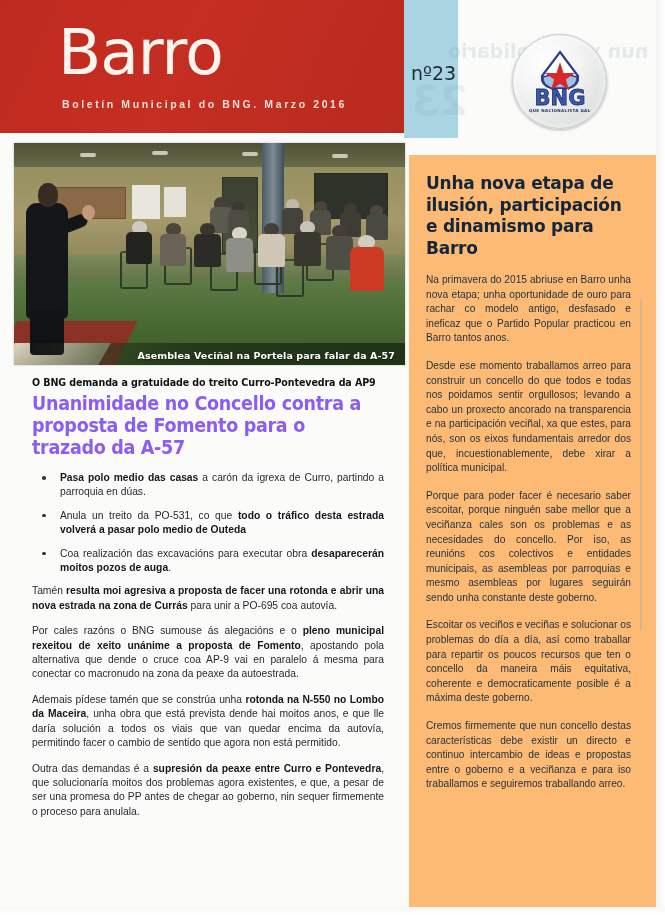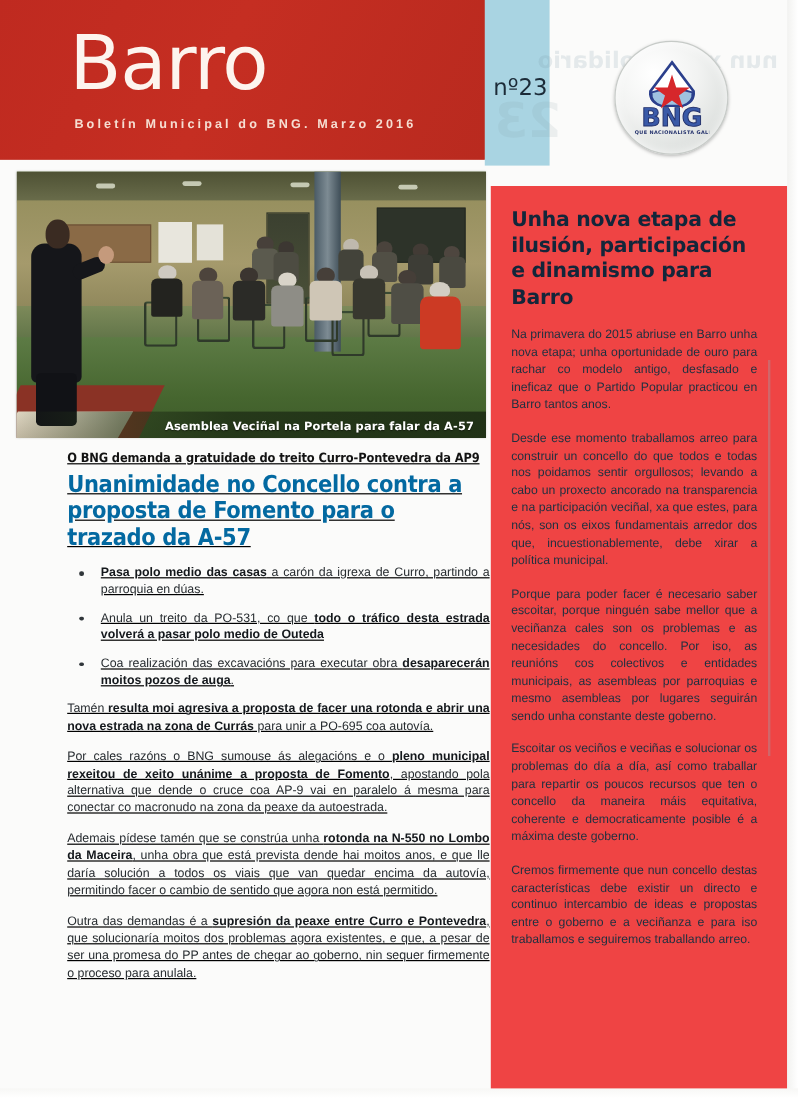--- a/index.html
+++ b/index.html
@@ -202,38 +202,37 @@
     font-size: 9.5px; font-weight: 700; color: #ffffff;
     font-family: "DejaVu Sans", sans-serif;
     letter-spacing: .1px;
     text-shadow: 0 1px 1px rgba(0,0,0,.5);
     white-space: nowrap;
   }
 
   
   .article {
     position: absolute;
-    left: 56px; top: 376px;
+    left: 32px; top: 376px;
     width: 352px;
-    text-decoration: underline;
   }
   .kicker {
     font-size: 10.6px;
     font-weight: 700;
     color: #131313;
     font-family: "DejaVu Sans Condensed", "DejaVu Sans", sans-serif;
     letter-spacing: -0.1px;
     margin-bottom: 5px;
     white-space: nowrap;
   }
   .headline {
     font-size: 19.5px;
     line-height: 22px;
     font-weight: 700;
-    color: #0369a1;
+    color: #8b5cf6;
     font-family: "DejaVu Sans Condensed", "DejaVu Sans", sans-serif;
     letter-spacing: -0.3px;
     margin-bottom: 12px;
   }
   .body-col { color: #23282c; }
   .body-col p {
     margin: 0 0 11px 0;
     font-size: 10.3px;
     line-height: 14.4px;
     text-align: justify;
@@ -263,21 +262,21 @@
     border-radius: 50%;
     background: #30363a;
   }
   ul.bullets li b { font-weight: 700; color: #14181c; }
 
   
   .sidebar {
     position: absolute;
     left: 409px; top: 155px;
     width: 247px; height: 760px;
-    background: #ef4444;
+    background: #fdba74;
   }
   .sidebar-inner {
     position: absolute;
     left: 17px; top: 18px;
     width: 205px;
   }
   .sb-heading {
     font-size: 17px;
     line-height: 21.5px;
     font-weight: 700;

